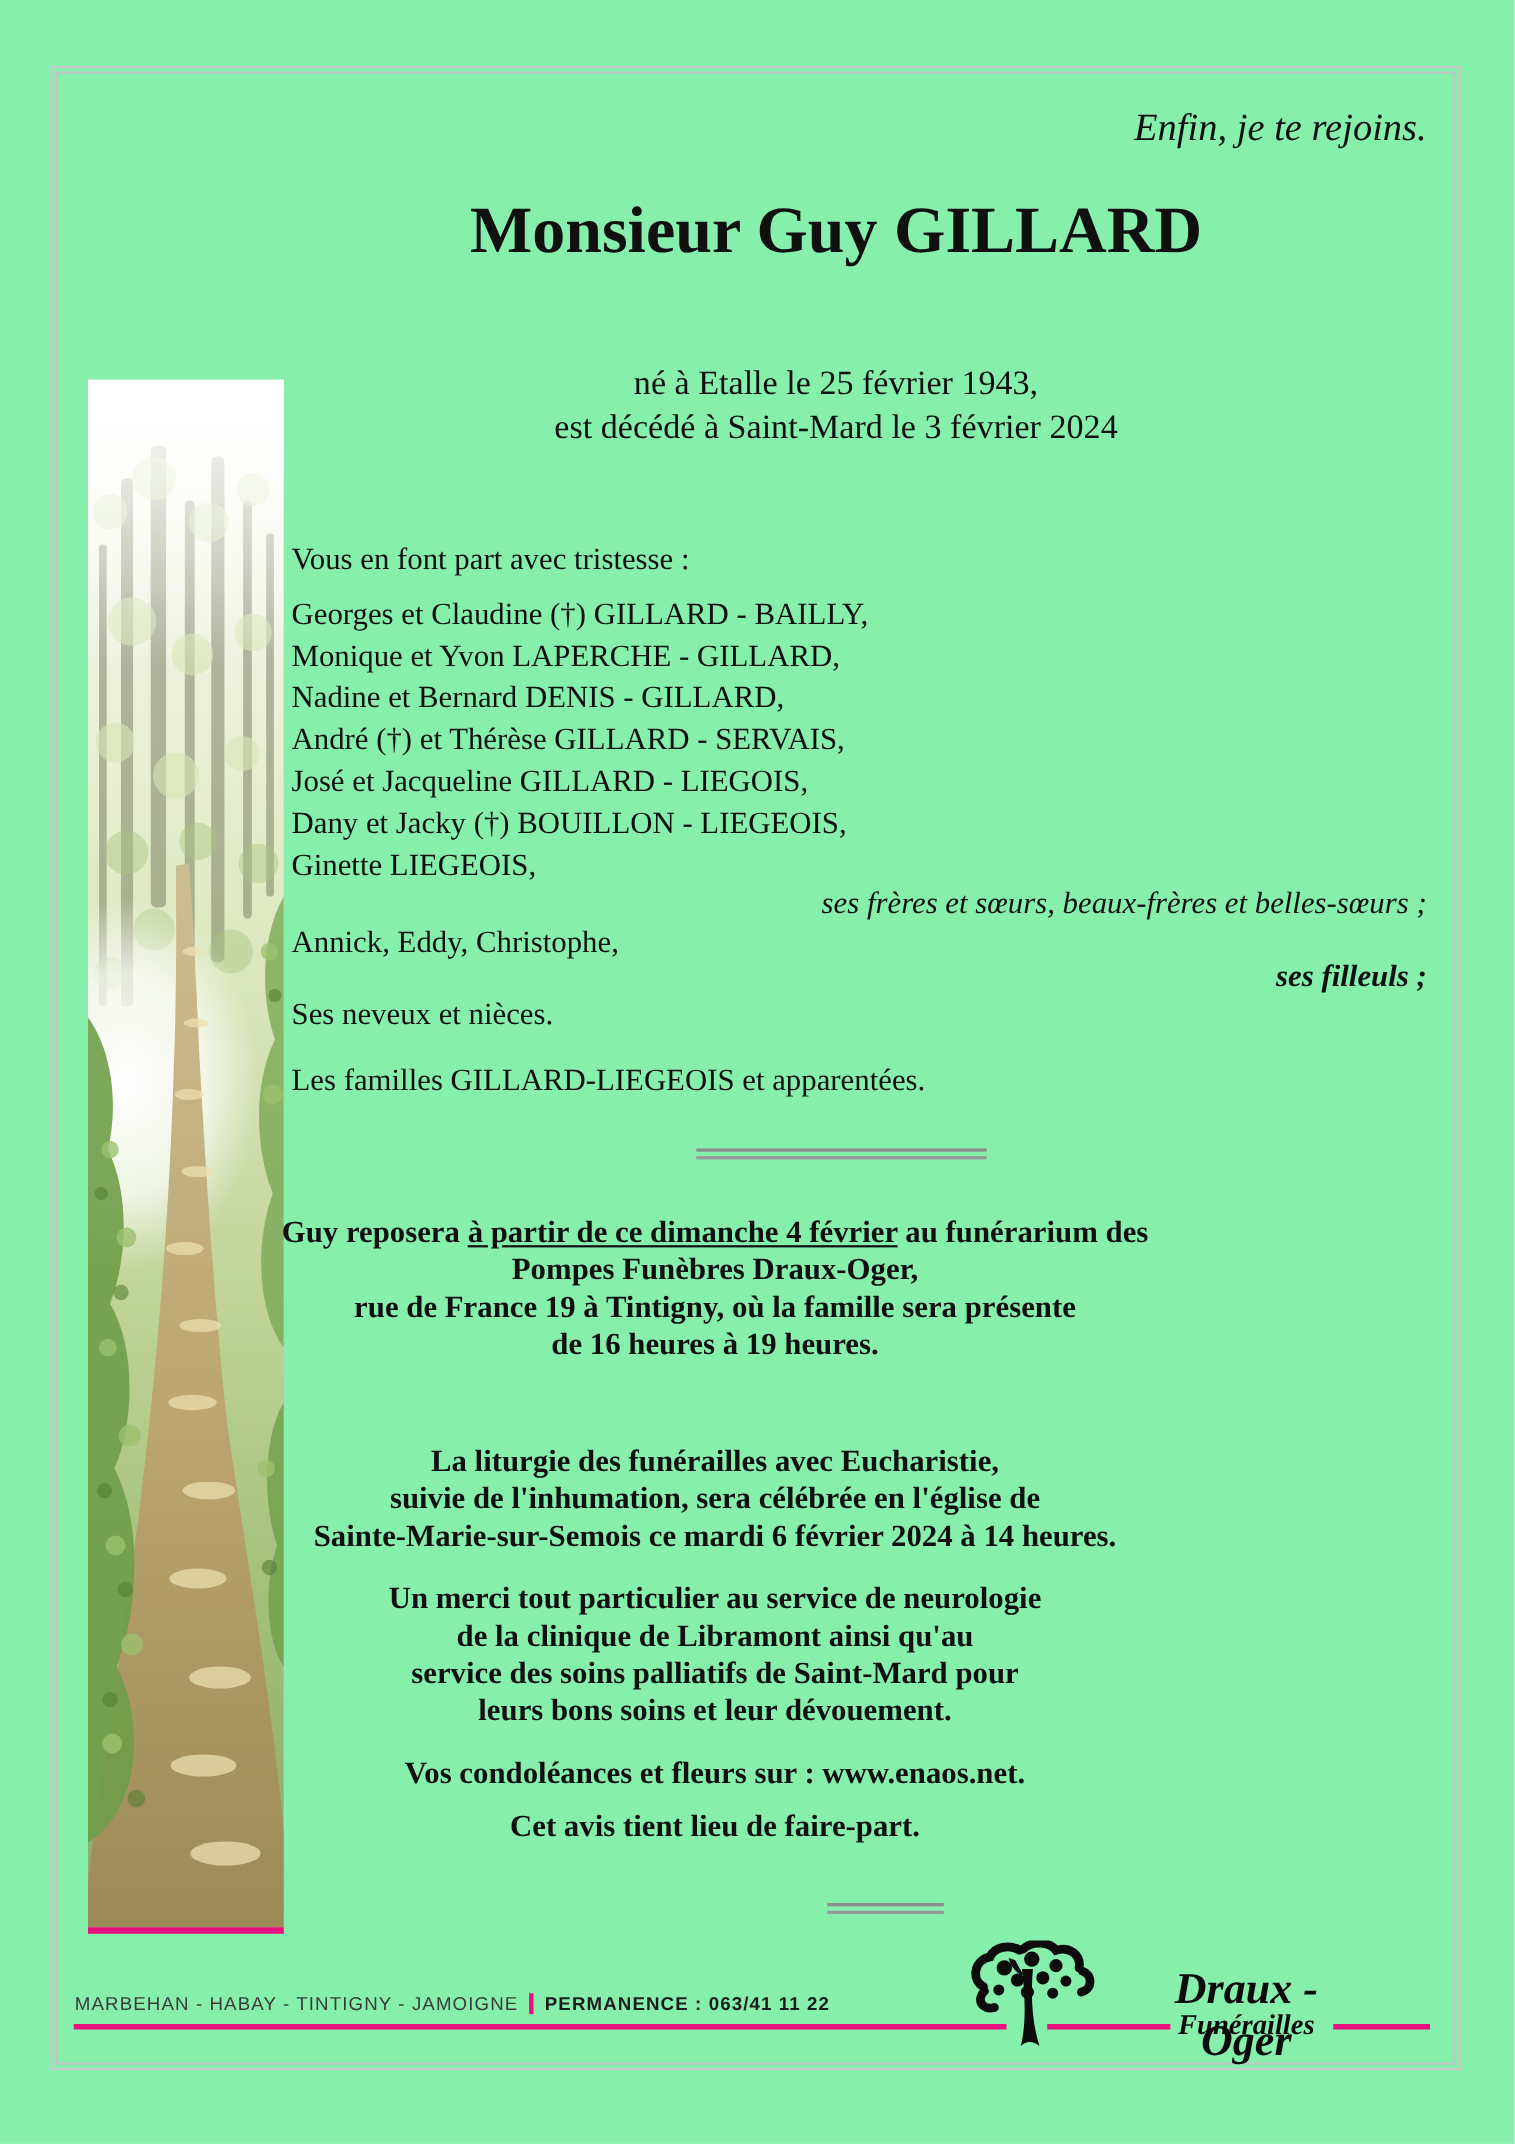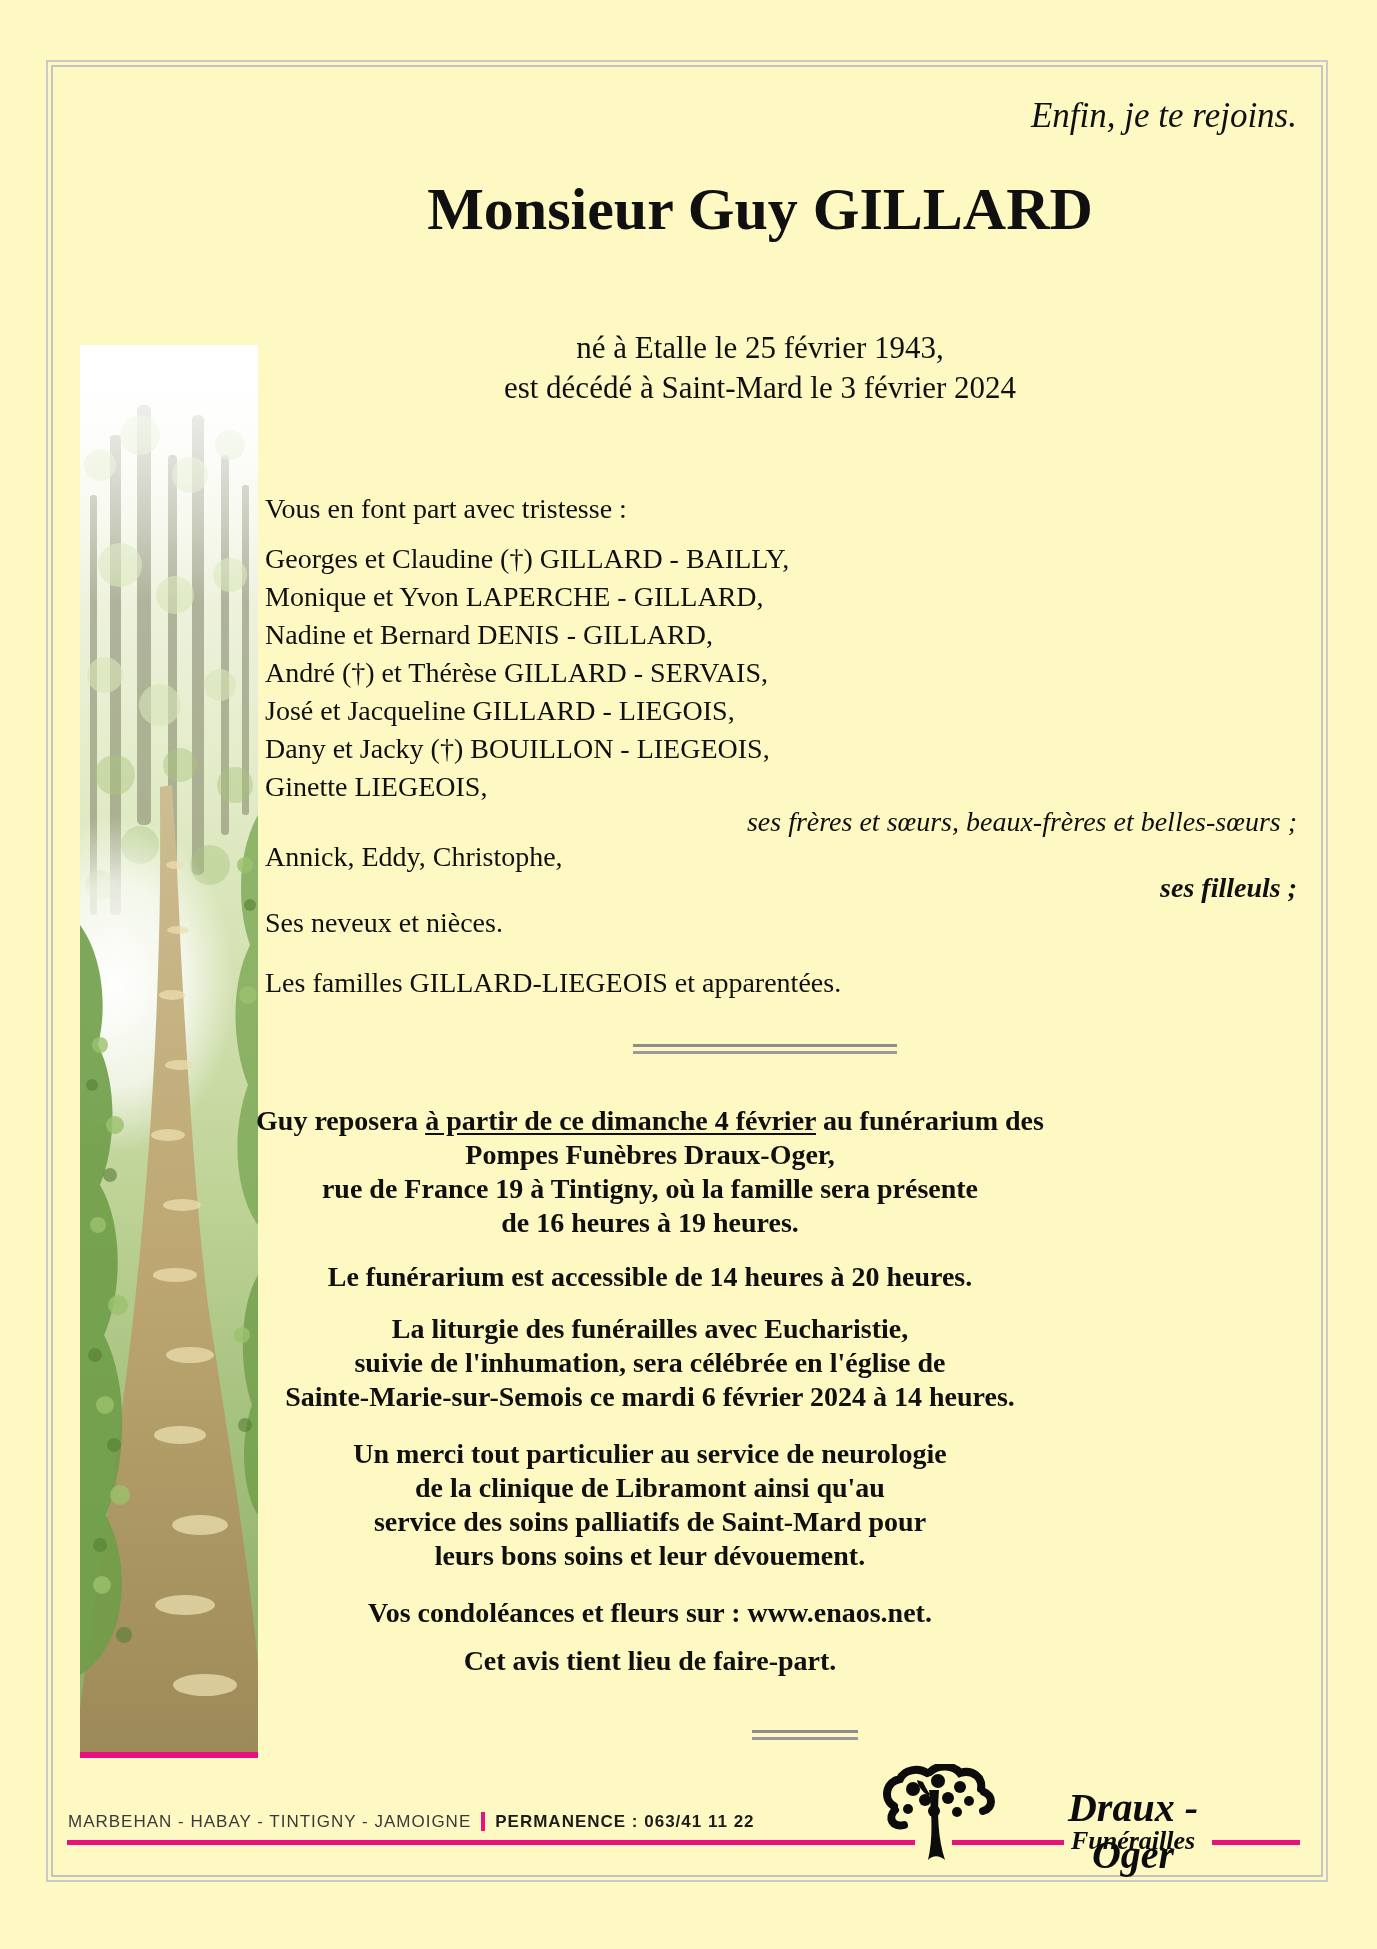--- a/index.html
+++ b/index.html
@@ -1,16 +1,16 @@
 <!DOCTYPE html>
 <html><head>
 <meta charset="utf-8">
 <style>
   html,body{margin:0;padding:0;background:#ffffff;}
-  .page{position:relative;width:1377px;height:1949px;background:#fef9c3;overflow:hidden;
+  .page{position:relative;width:1377px;height:1949px;background:#86efac;overflow:hidden;
         font-family:"Liberation Serif",serif;color:#101010;}
   .frame{position:absolute;left:46px;top:60px;width:1282px;height:1822px;
          border:2px solid #c9c9c9;box-sizing:border-box;}
   .frame-inner{position:absolute;left:3px;top:3px;right:3px;bottom:3px;
          border:2px solid #c4c4c4;}
   .forest{position:absolute;left:80px;top:345px;width:178px;height:1407px;}
   .forest svg{display:block;}
   .photo-bar{position:absolute;left:80px;top:1752px;width:178px;height:6px;background:#e8117f;}
   .epigraph{position:absolute;left:600px;top:96px;width:697px;text-align:right;
             font-style:italic;font-size:35px;line-height:1.15;}
@@ -193,21 +193,20 @@
     <div class="l2"></div>
   </div>
 
   <div class="boldblock wake">
     <div><span>Guy reposera </span><span class="u">à partir de ce dimanche 4 février</span><span> au funérarium des</span></div>
     <div>Pompes Funèbres Draux-Oger,</div>
     <div>rue de France 19 à Tintigny, où la famille sera présente</div>
     <div>de 16 heures à 19 heures.</div>
   </div>
 
-  <div class="boldblock hours">Le funérarium est accessible de 14 heures à 20 heures.</div>
 
   <div class="boldblock liturgy">
     <div>La liturgie des funérailles avec Eucharistie,</div>
     <div>suivie de l'inhumation, sera célébrée en l'église de</div>
     <div>Sainte-Marie-sur-Semois ce mardi 6 février 2024 à 14 heures.</div>
   </div>
 
   <div class="boldblock condolences">Vos condoléances et fleurs sur : www.enaos.net.</div>
 
   <div class="boldblock thanks">

